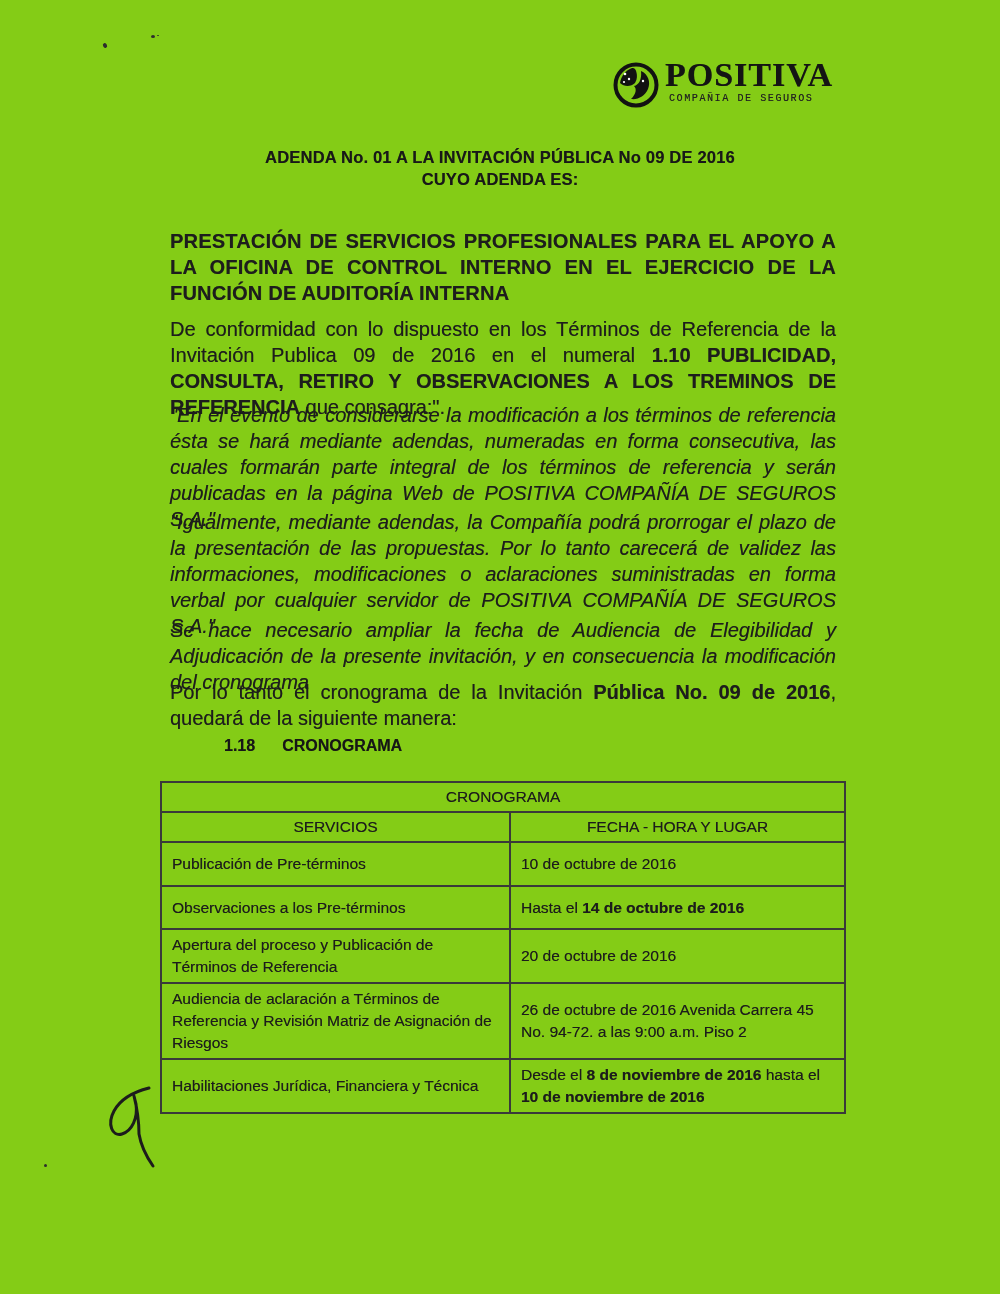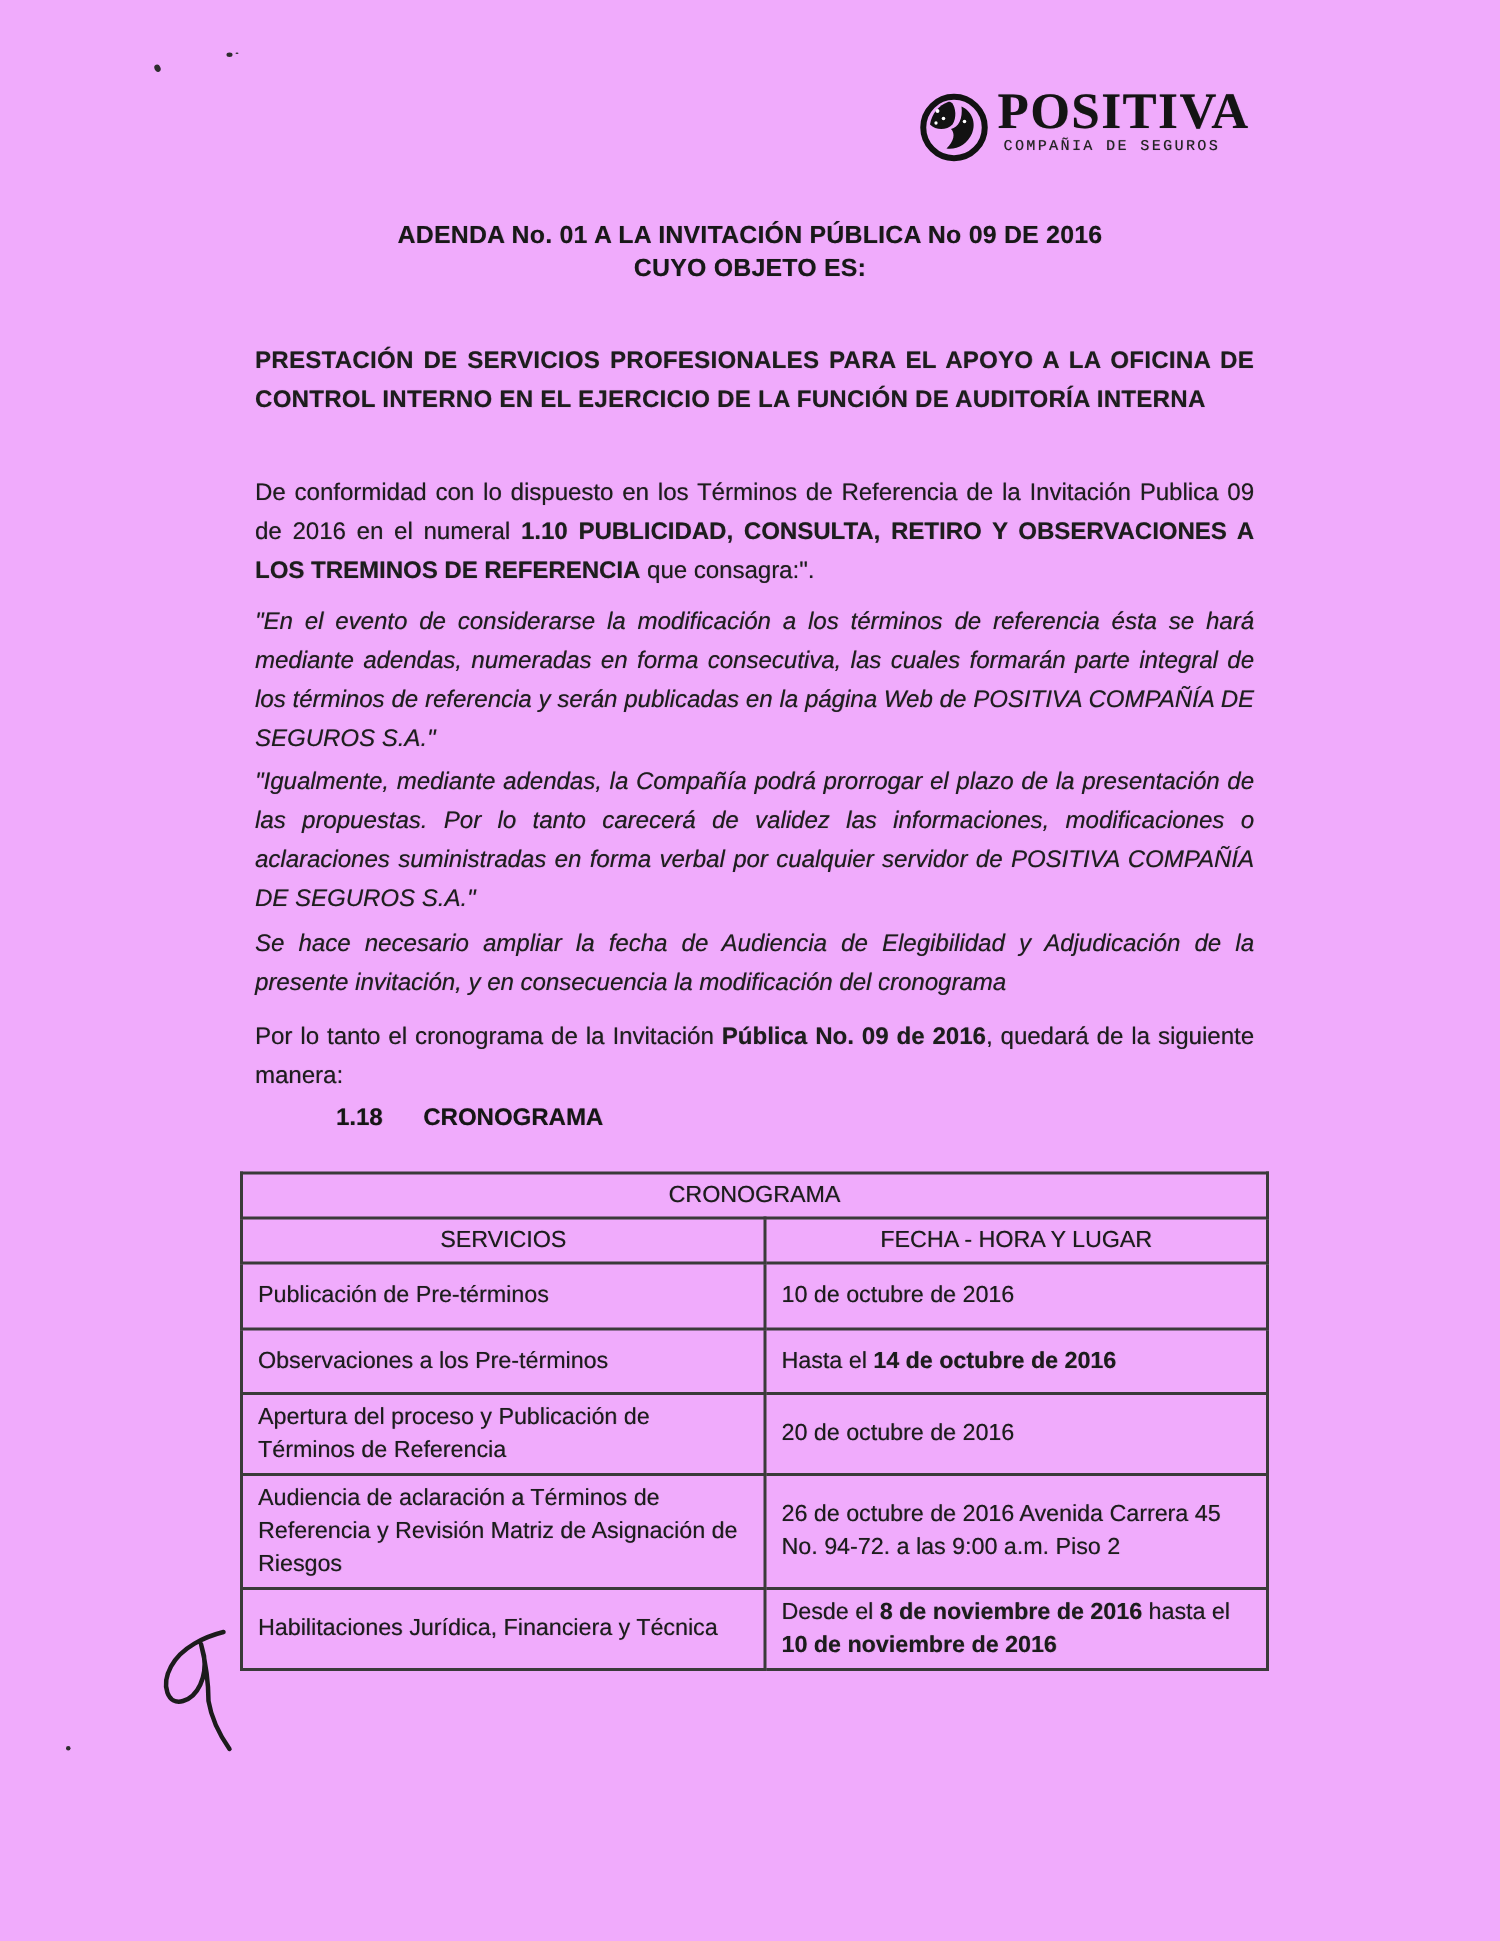--- a/index.html
+++ b/index.html
@@ -1,42 +1,42 @@
 <!DOCTYPE html>
 <html><head>
 <meta charset="utf-8">
 <style>
   html,body{margin:0;padding:0;}
   body{
     width:1000px;height:1294px;background:#ffffff;
     font-family:"Liberation Sans", sans-serif;color:#1e1e1e;
     position:relative;overflow:hidden;
   }
-  .page{position:absolute;inset:0;background:#f0abfc;}
+  .page{position:absolute;inset:0;background:#84cc16;}
   .ink{text-shadow:0.2px 0.2px 0.45px rgba(25,25,25,0.55);}
 
   
   .logo{position:absolute;top:57px;left:612px;display:flex;align-items:flex-start;}
   .globe{display:inline-block;width:48px;height:48px;margin-top:4px;}
   .logo-text{display:flex;flex-direction:column;margin-left:5px;}
   .brand{
     font-family:"Liberation Serif", serif;font-weight:bold;font-size:34px;
     letter-spacing:1px;line-height:36px;color:#141414;
   }
   .tagline{
     font-family:Liberation Mono, monospace;font-size:10px;letter-spacing:1.6px;
     color:#222;margin-top:0px;margin-left:4px;
   }
 
   
   .title{position:absolute;top:146px;left:0;width:100%;text-align:center;
     font-weight:bold;font-size:16.5px;line-height:22px;letter-spacing:0.2px;color:#181818;}
 
   
-  .par{position:absolute;left:170px;width:666px;font-size:16px;line-height:26px;
+  .par{position:absolute;left:170px;width:666px;font-size:20px;line-height:26px;
     text-align:justify;margin:0;color:#1d1d1d;}
   .p-object{top:228px;font-weight:bold;letter-spacing:0.2px;}
   .p-conf{top:316px;}
   .p-quote1{top:402px;font-style:italic;}
   .p-quote2{top:509px;font-style:italic;}
   .p-need{top:617px;font-style:italic;}
   .p-therefore{top:679px;}
   .b{font-weight:bold;}
 
   
@@ -86,21 +86,21 @@
       </svg>
     </span>
     <span class="logo-text">
       <span class="brand">POSITIVA</span>
       <span class="tagline">COMPAÑIA DE SEGUROS</span>
     </span>
   </div>
 
   <div class="title">
     <div>ADENDA No. 01 A LA INVITACIÓN PÚBLICA No 09 DE 2016</div>
-    <div>CUYO OBJETO ES:</div>
+    <div>CUYO ADENDA ES:</div>
   </div>
 
   <p class="par p-object">PRESTACIÓN DE SERVICIOS PROFESIONALES PARA EL APOYO A LA OFICINA DE CONTROL INTERNO EN EL EJERCICIO DE LA FUNCIÓN DE AUDITORÍA INTERNA</p>
 
   <p class="par p-conf"><span>De conformidad con lo dispuesto en los Términos de Referencia de la Invitación Publica 09 de 2016 en el numeral </span><span class="b">1.10 PUBLICIDAD, CONSULTA, RETIRO Y OBSERVACIONES A LOS TREMINOS DE REFERENCIA</span><span> que consagra:".</span></p>
 
   <p class="par p-quote1">"En el evento de considerarse la modificación a los términos de referencia ésta se hará mediante adendas, numeradas en forma consecutiva, las cuales formarán parte integral de los términos de referencia y serán publicadas en la página Web de POSITIVA COMPAÑÍA DE SEGUROS S.A."</p>
 
   <p class="par p-quote2">"Igualmente, mediante adendas, la Compañía podrá prorrogar el plazo de la presentación de las propuestas. Por lo tanto carecerá de validez las informaciones, modificaciones o aclaraciones suministradas en forma verbal por cualquier servidor de POSITIVA COMPAÑÍA DE SEGUROS S.A."</p>
 

